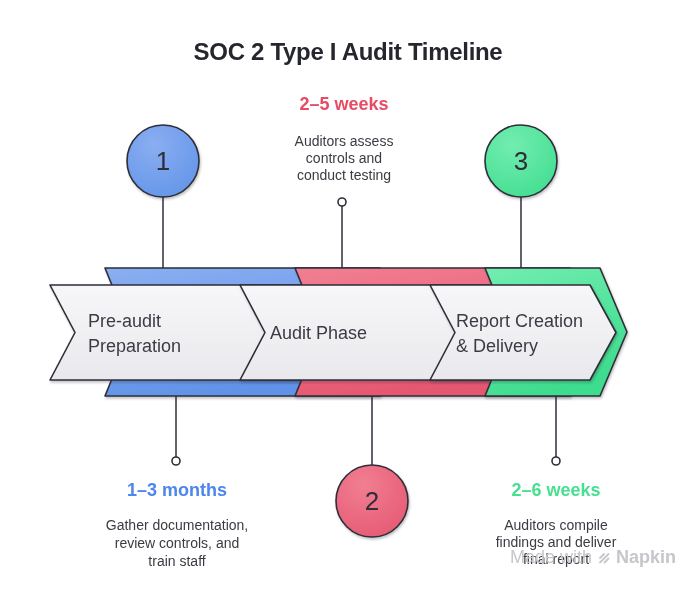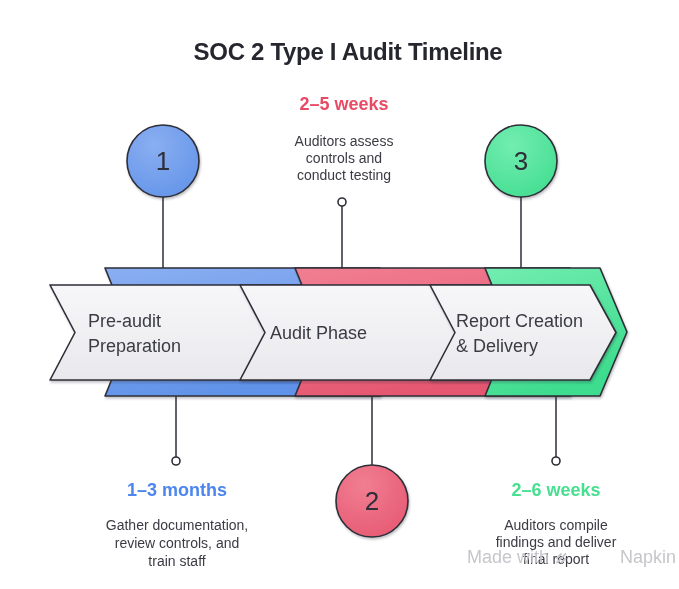--- a/index.html
+++ b/index.html
@@ -36,21 +36,21 @@
     position: absolute;
     right: 3px;
     bottom: 21px;
     display: flex;
     align-items: center;
     gap: 5px;
     color: var(--watermark, #c6c6cb);
     font-size: 18px;
     pointer-events: none;
   }
-  .watermark .brand { font-weight: 400; margin-left: 47px; }
+  .watermark .brand { font-weight: 700; }
 </style>
 </head>
 <body>
 
 <div class="canvas">
   <svg width="679" height="589" viewBox="0 0 679 589">
     <defs>
       <linearGradient id="whiteGrad" x1="0" y1="0" x2="0" y2="1">
         <stop offset="0" stop-color="#f7f7f9"></stop>
         <stop offset="1" stop-color="#e9e9ed"></stop>

